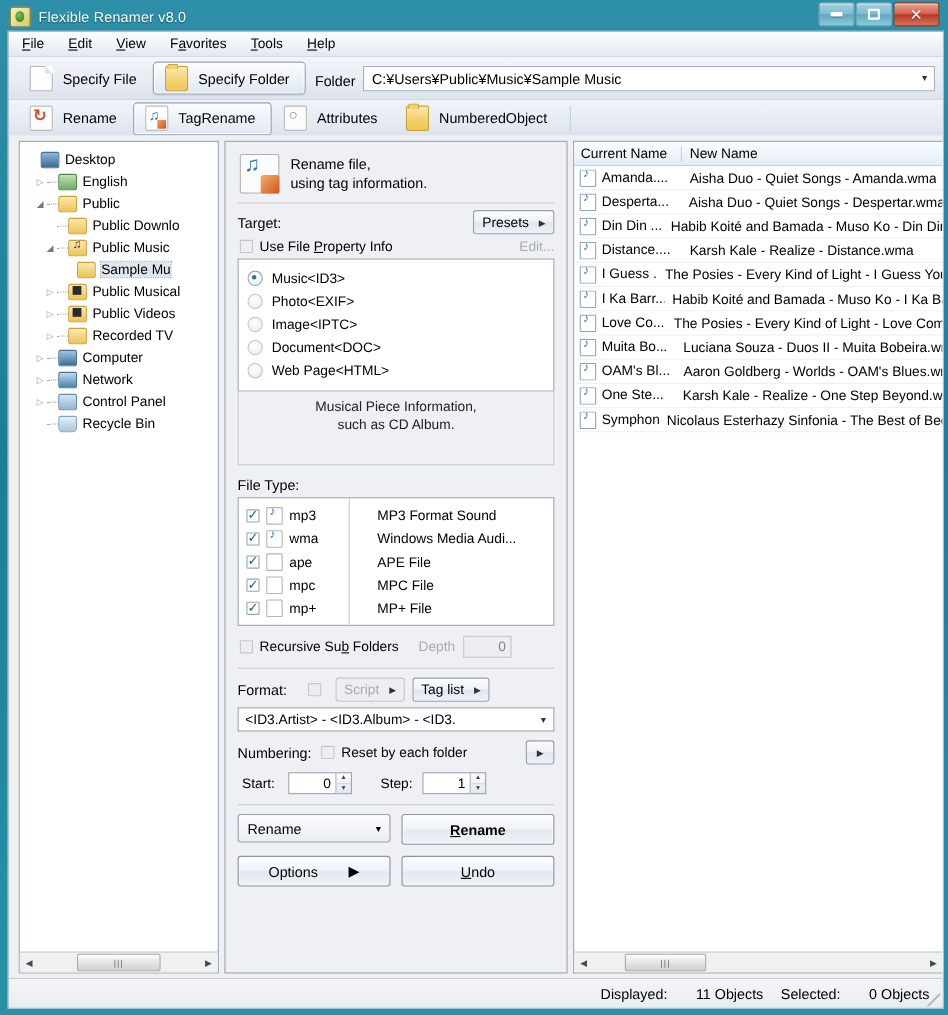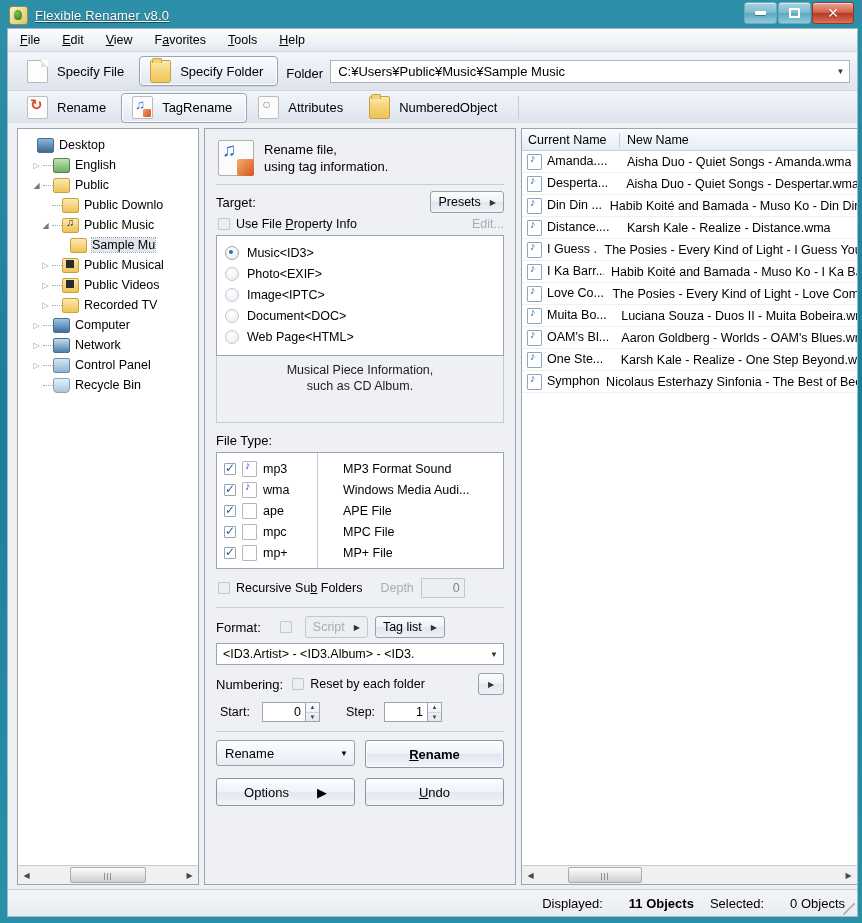--- a/index.html
+++ b/index.html
@@ -29,21 +29,20 @@
   }
   .title-icon:after{
     content:"";position:absolute;left:4px;top:3px;width:8px;height:10px;
     background:radial-gradient(circle at 35% 35%,#7dbd4a,#2f7a1f);
     border-radius:50% 50% 45% 45%;
   }
   .title-text{
     color:#ffffff;font-size:13px;letter-spacing:.2px;
     text-shadow:0 1px 1px rgba(0,0,0,.45);
     white-space:nowrap;
-    text-decoration:underline;
   }
   .wincontrols{position:absolute;right:4px;top:-1px;display:flex;}
   .wb{
     width:31px;height:20px;margin-left:1px;
     border:1px solid #6fa9bb;border-radius:3px;
     background:linear-gradient(180deg,#a8d3de 0%,#7cbcd0 48%,#5ea8c0 52%,#8ecada 100%);
     display:flex;align-items:center;justify-content:center;
     box-shadow:inset 0 1px 0 rgba(255,255,255,.6);
   }
   .wb.close{
@@ -355,21 +354,21 @@
   
   .status{
     position:absolute;left:0;right:0;bottom:0;height:26px;
     background:linear-gradient(180deg,#f4f5f8,#e9ecf1);
     border-top:1px solid #c7ced8;
     display:flex;align-items:center;justify-content:flex-end;
     font-size:13px;padding-right:12px;gap:0;
   }
   .status .seg{white-space:nowrap;}
   .status .s1{margin-right:26px;}
-  .status .s2{margin-right:16px;font-weight:bold;}
+  .status .s2{margin-right:16px;}
   .status .s3{margin-right:26px;}
   .grip{
     position:absolute;right:2px;bottom:1px;width:12px;height:12px;
     background:
       linear-gradient(135deg,transparent 45%,#b6bcc6 45%,#b6bcc6 55%,transparent 55%);
   }
 </style>
 </head>
 <body>
 

